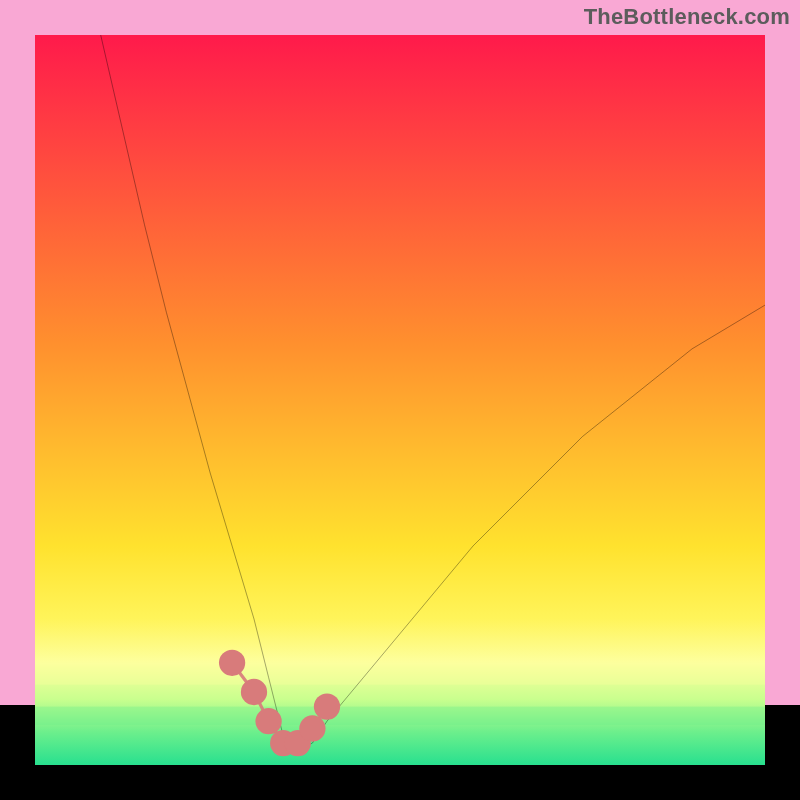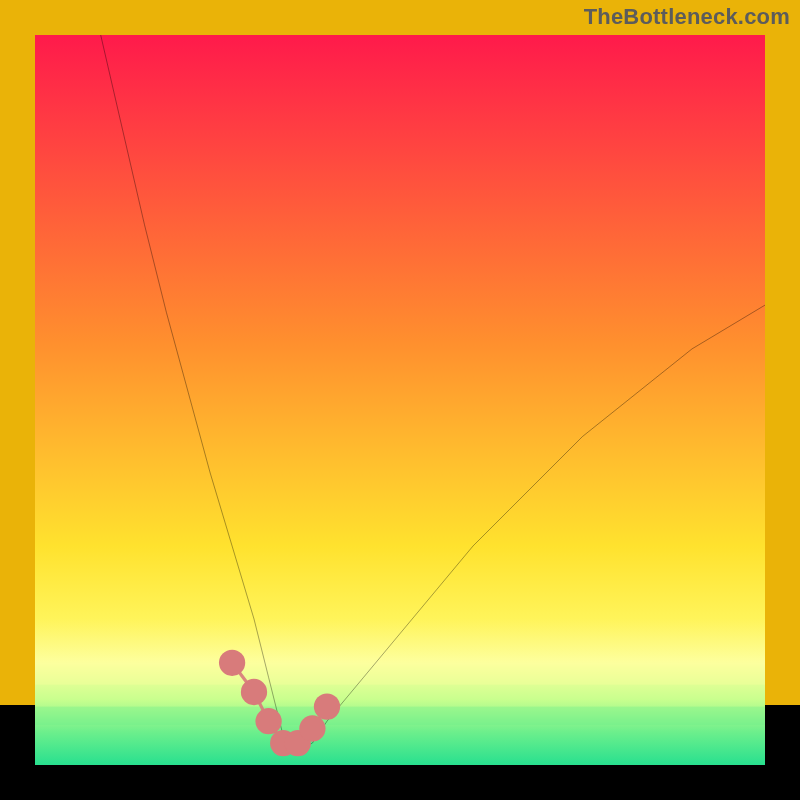--- a/index.html
+++ b/index.html
@@ -8,21 +8,21 @@
     width: 800px;
     height: 800px;
     background: #000;
     font-family: Arial, Helvetica, sans-serif;
     overflow: hidden;
   }
   .frame {
     position: relative;
     width: 800px;
     height: 705px;
-    background: #eab308;
+    background: #f9a8d4;
   }
   .watermark {
     position: absolute;
     top: 4px;
     right: 10px;
     color: #5c5c5c;
     font-size: 22px;
     font-weight: 600;
     letter-spacing: 0.2px;
     z-index: 20;

